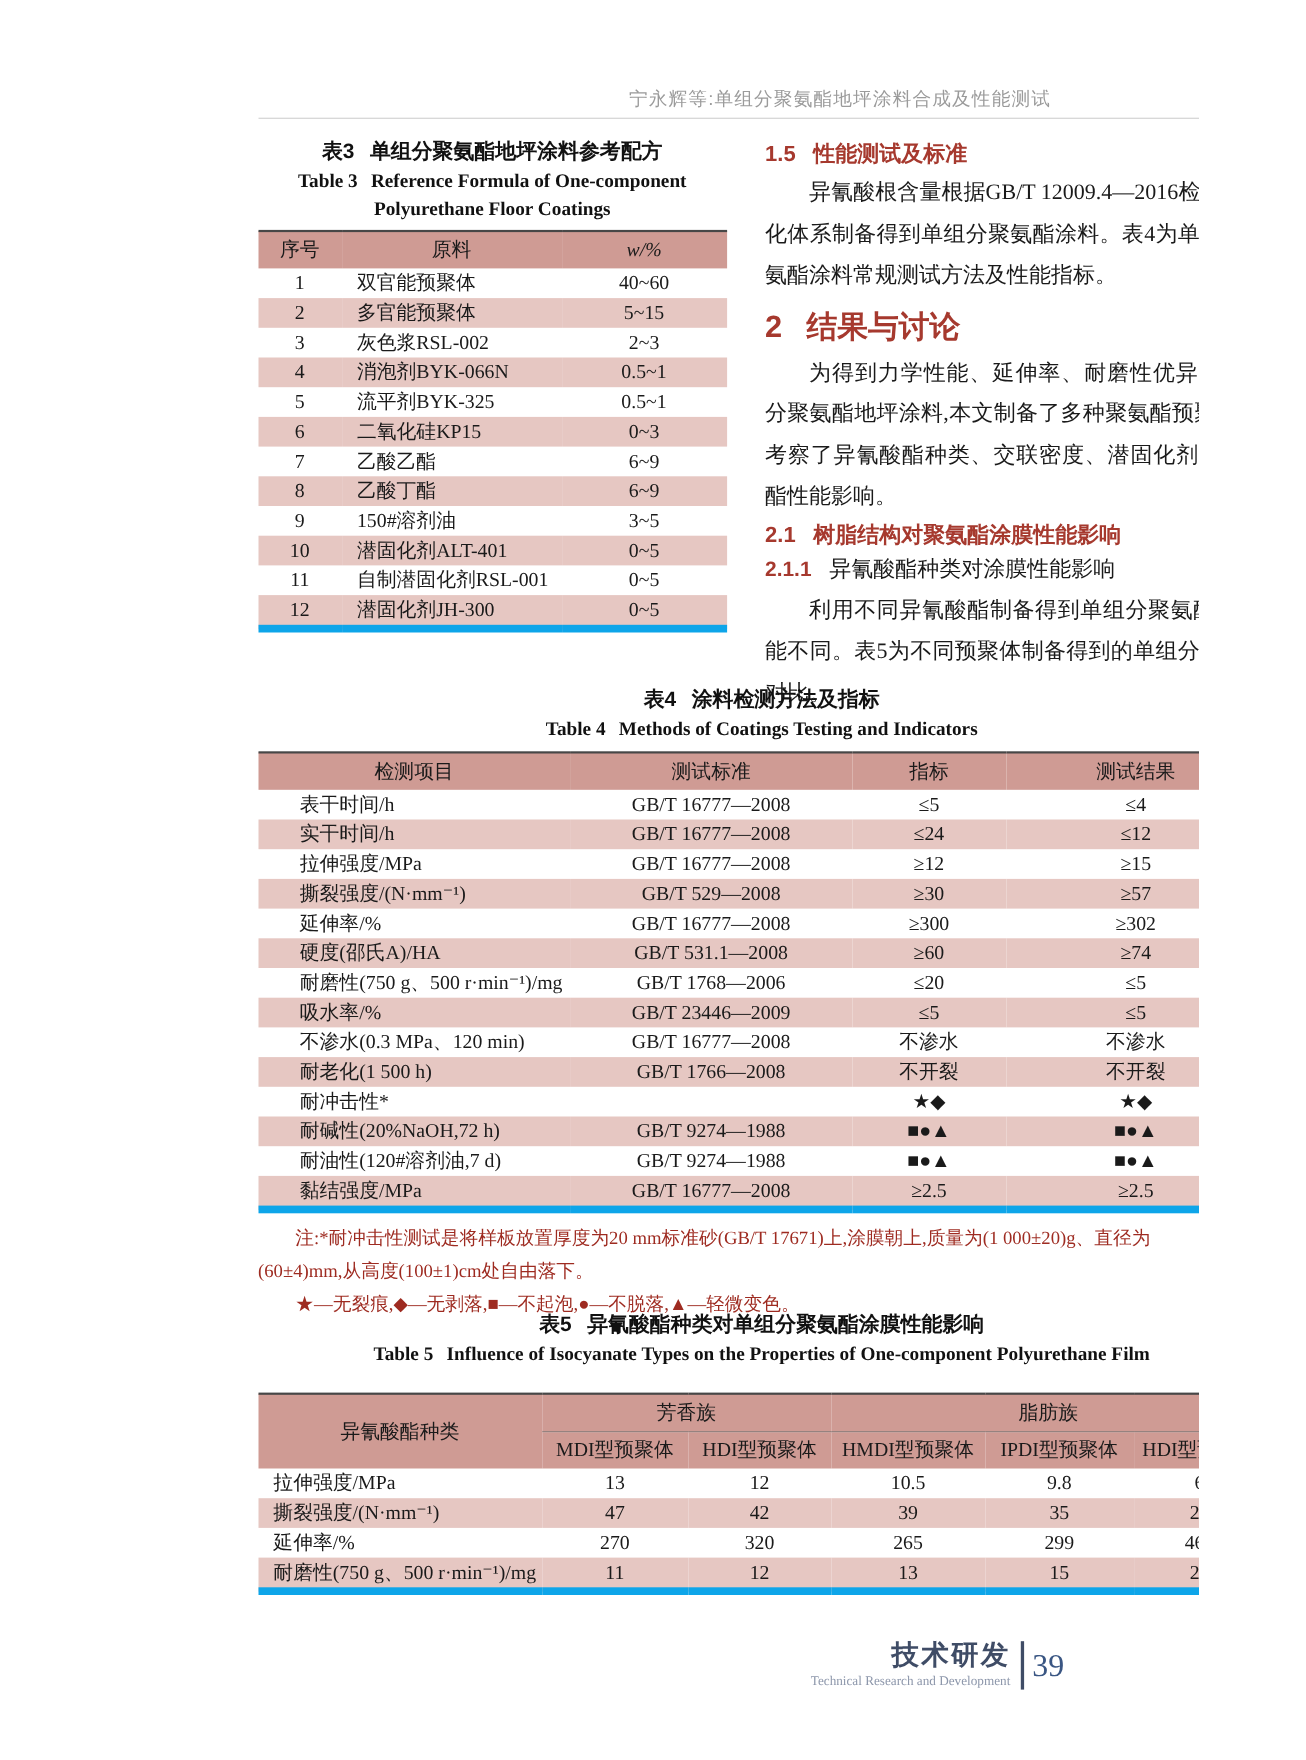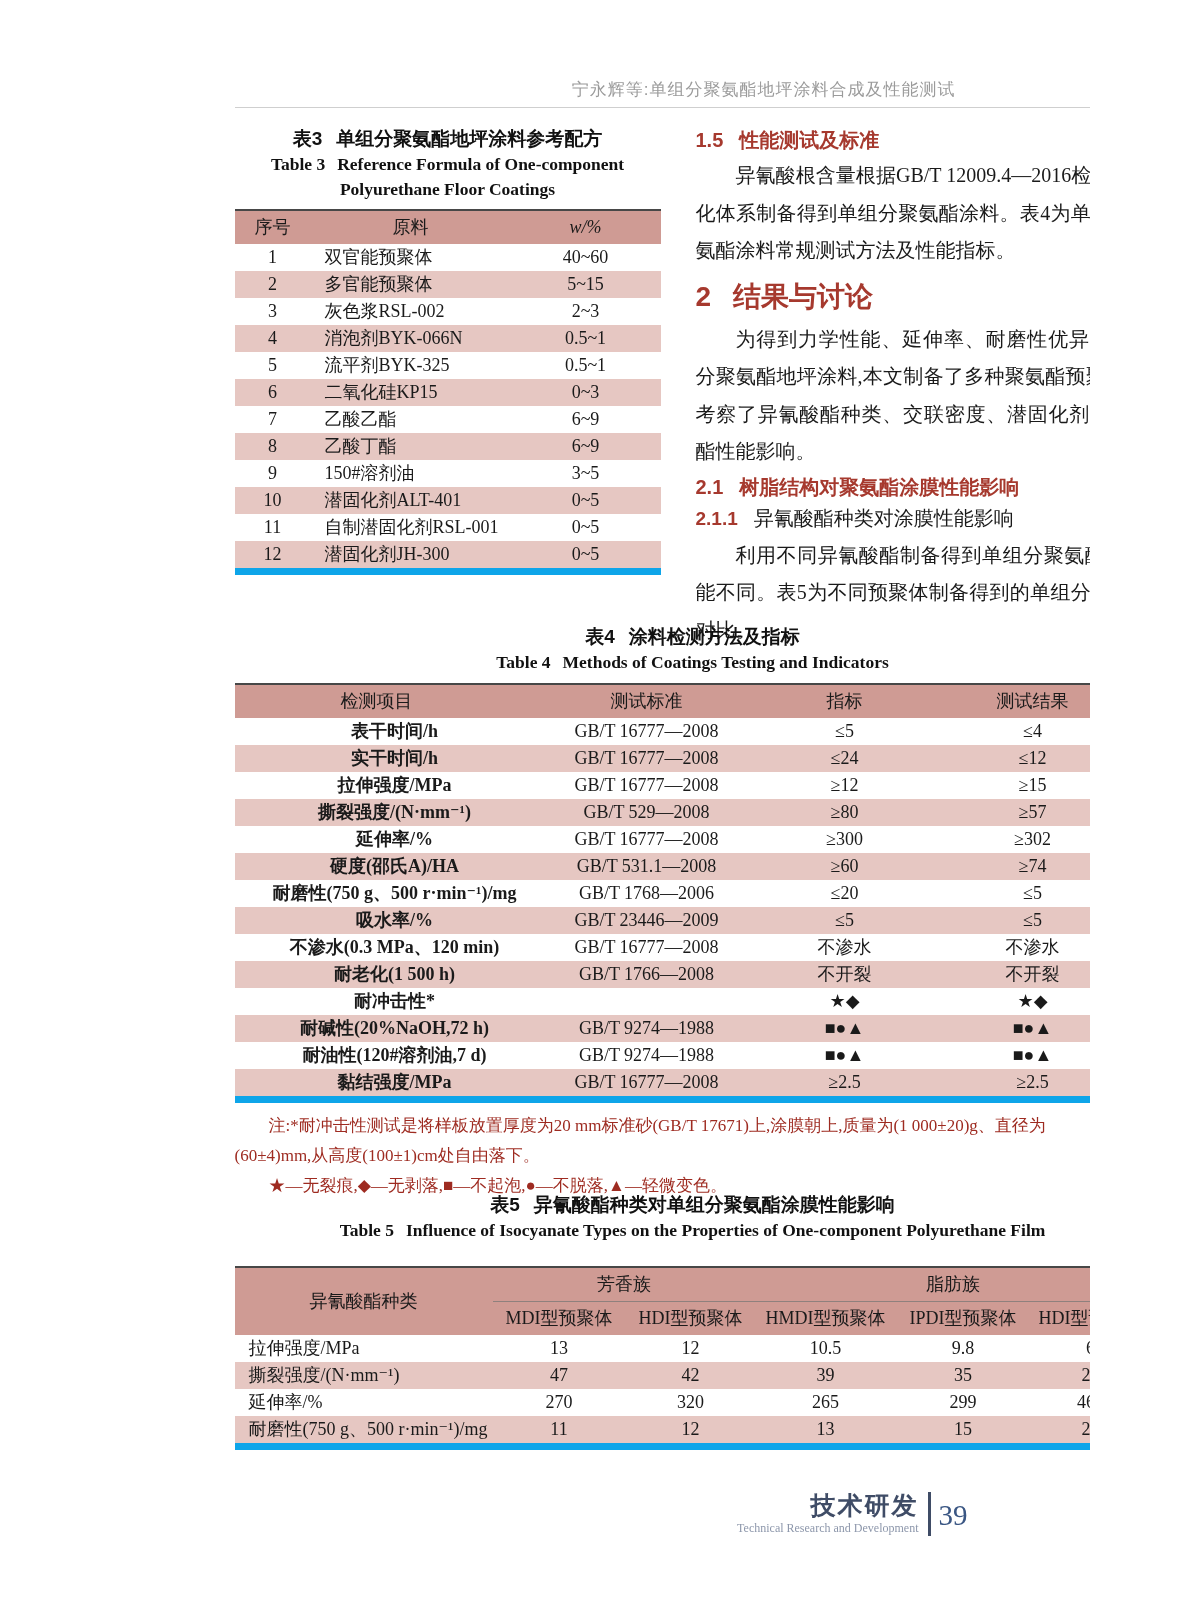--- a/index.html
+++ b/index.html
@@ -62,21 +62,21 @@
   .body-p {
     font-size:20px; line-height:37.5px; text-align:justify;
     text-indent:2em; color:#1a1a1a; margin-top:3px;
   }
 
   
   .block4 { position:absolute; left:137px; top:624px; width:916px; }
   .t4 { margin-top:8px; }
   .t4 col.c1 { width:284px; } .t4 col.c2 { width:256px; }
   .t4 col.c3 { width:140px; } .t4 col.c4 { width:236px; }
-  .t4 tbody td:first-child { text-align:center; padding-left:38px;font-weight:bold; }
+  .t4 tbody td:first-child { text-align:left; padding-left:38px; }
   .notes { margin-top:8px; color:#9e2b21; font-size:17px; line-height:30px; }
   .note-line.indent { padding-left:34px; }
 
   
   .block5 { position:absolute; left:137px; top:1192px; width:916px; }
   .t5 { margin-top:23px; }
   .t5 col.c1 { width:258px; } .t5 col.c2 { width:133px; } .t5 col.c3 { width:130px; }
   .t5 col.c4 { width:140px; } .t5 col.c5 { width:135px; } .t5 col.c6 { width:120px; }
   .t5 thead th.group { border-bottom:1px solid #8f807d; }
   .t5 tbody td:first-child { text-align:left; padding-left:14px; }
@@ -247,21 +247,21 @@
           </tr>
           <tr>
             <td>拉伸强度/MPa</td>
             <td>GB/T 16777—2008</td>
             <td>≥12</td>
             <td>≥15</td>
           </tr>
           <tr>
             <td>撕裂强度/(N·mm⁻¹)</td>
             <td>GB/T 529—2008</td>
-            <td>≥80</td>
+            <td>≥30</td>
             <td>≥57</td>
           </tr>
           <tr>
             <td>延伸率/%</td>
             <td>GB/T 16777—2008</td>
             <td>≥300</td>
             <td>≥302</td>
           </tr>
           <tr>
             <td>硬度(邵氏A)/HA</td>

